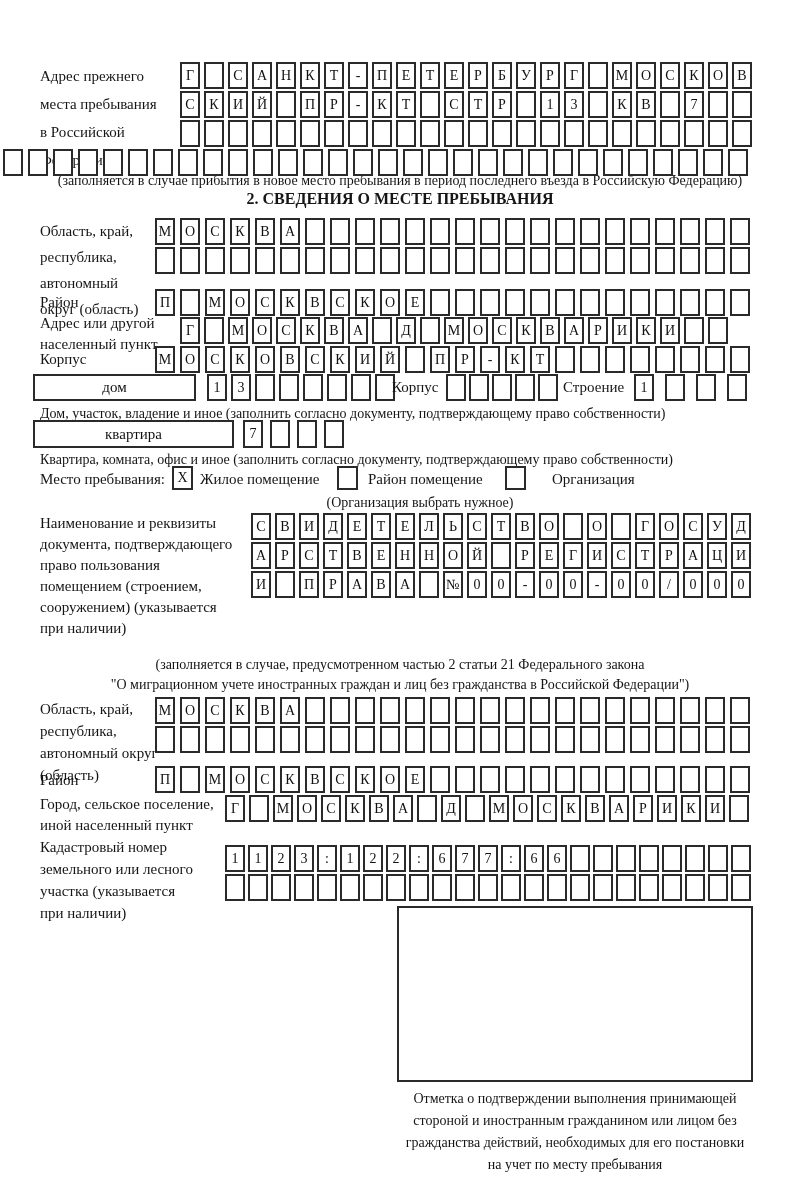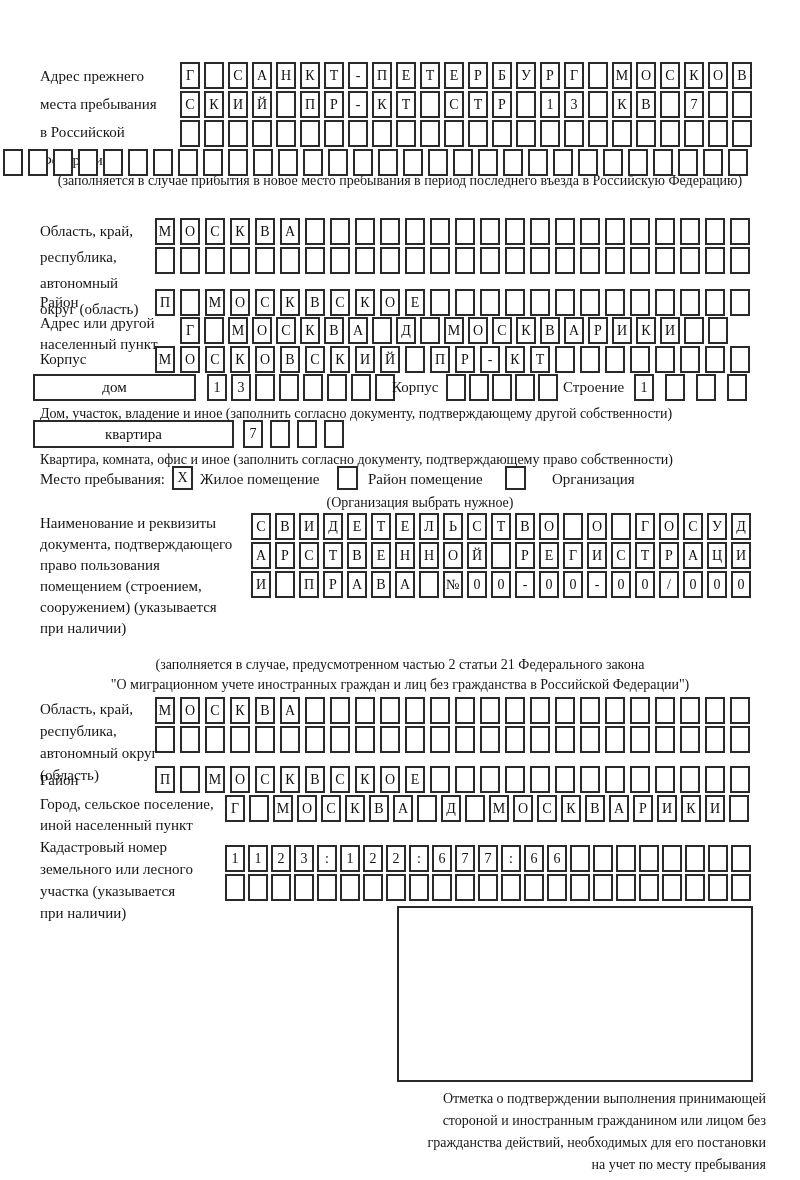--- a/index.html
+++ b/index.html
@@ -12,35 +12,36 @@
   .row{position:absolute;}
   .cell{position:absolute;top:0;box-sizing:border-box;border:2px solid #2a2a2a;background:#fff;
         display:flex;align-items:center;justify-content:center;font-size:14px;color:#111;}
   .wbox{position:absolute;box-sizing:border-box;border:2px solid #2a2a2a;background:#fff;
         display:flex;align-items:center;justify-content:center;font-size:15px;color:#111;}
 </style>
 </head>
 <body>
 
 <div class="page">
+  <div class="h-bold" style="top:190px;">2. СВЕДЕНИЯ О МЕСТЕ ПРЕБЫВАНИЯ</div>
   <div id="labels-layer">
       <div class="lbl" style="left: 40px; top: 62px; font-size: 15px; line-height: 28px;">Адрес прежнего
 места пребывания
 в Российской
 Федерации</div>
       <div class="lbl center" style="left: 0px; top: 170px; width: 800px; font-size: 14px;">(заполняется в случае прибытия в новое место пребывания в период последнего въезда в Российскую Федерацию)</div>
       <div class="lbl" style="left: 40px; top: 218px; font-size: 15px; line-height: 26px;">Область, край,
 республика,
 автономный
 округ (область)</div>
       <div class="lbl" style="left: 40px; top: 291px; font-size: 15px;">Район</div>
       <div class="lbl" style="left: 40px; top: 313px; font-size: 15px; line-height: 21px;">Адрес или другой
 населенный пункт</div>
       <div class="lbl" style="left: 40px; top: 348px; font-size: 15px;">Корпус</div>
-      <div class="lbl" style="left: 40px; top: 403px; font-size: 14px;">Дом, участок, владение и иное (заполнить согласно документу, подтверждающему другой собственности)</div>
+      <div class="lbl" style="left: 40px; top: 403px; font-size: 14px;">Дом, участок, владение и иное (заполнить согласно документу, подтверждающему право собственности)</div>
       <div class="lbl" style="left: 40px; top: 449px; font-size: 14px;">Квартира, комната, офис и иное (заполнить согласно документу, подтверждающему право собственности)</div>
       <div class="lbl" style="left: 40px; top: 468px; font-size: 15px;">Место пребывания:</div>
       <div class="lbl" style="left: 200px; top: 468px; font-size: 15px;">Жилое помещение</div>
       <div class="lbl" style="left: 368px; top: 468px; font-size: 15px;">Район помещение</div>
       <div class="lbl" style="left: 552px; top: 468px; font-size: 15px;">Организация</div>
       <div class="lbl center" style="left: 240px; top: 492px; width: 360px; font-size: 14px;">(Организация выбрать нужное)</div>
       <div class="lbl" style="left: 40px; top: 513px; font-size: 15px; line-height: 21px;">Наименование и реквизиты
 документа, подтверждающего
 право пользования
 помещением (строением,
@@ -52,21 +53,21 @@
 республика,
 автономный округ
 (область)</div>
       <div class="lbl" style="left: 40px; top: 769px; font-size: 15px;">Район</div>
       <div class="lbl" style="left: 40px; top: 794px; font-size: 15px; line-height: 21px;">Город, сельское поселение,
 иной населенный пункт</div>
       <div class="lbl" style="left: 40px; top: 836px; font-size: 15px; line-height: 22px;">Кадастровый номер
 земельного или лесного
 участка (указывается
 при наличии)</div>
-      <div class="lbl center" style="left: 384px; top: 1088px; width: 382px; font-size: 14px; line-height: 22px; text-align: right;">Отметка о подтверждении выполнения принимающей
+      <div class="lbl center" style="left: 384px; top: 1088px; width: 382px; font-size: 14px; line-height: 22px;">Отметка о подтверждении выполнения принимающей
 стороной и иностранным гражданином или лицом без
 гражданства действий, необходимых для его постановки
 на учет по месту пребывания</div>
     </div>
   <div id="rows-layer">
       <div class="row" style="left: 180px; top: 62px; width: 572px; height: 27px;">
         <div class="cell" style="left: 0px; width: 20px; height: 27px;">Г</div>
         <div class="cell" style="left: 24px; width: 20px; height: 27px;"></div>
         <div class="cell" style="left: 48px; width: 20px; height: 27px;">С</div>
         <div class="cell" style="left: 72px; width: 20px; height: 27px;">А</div>

